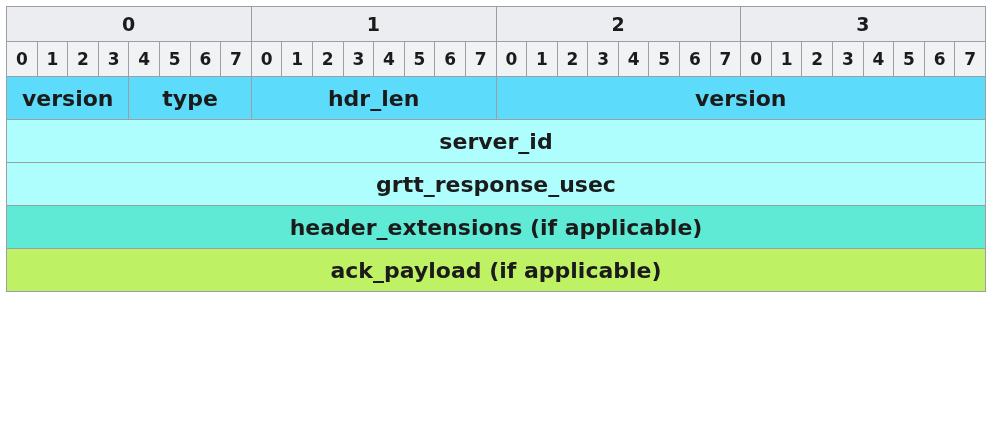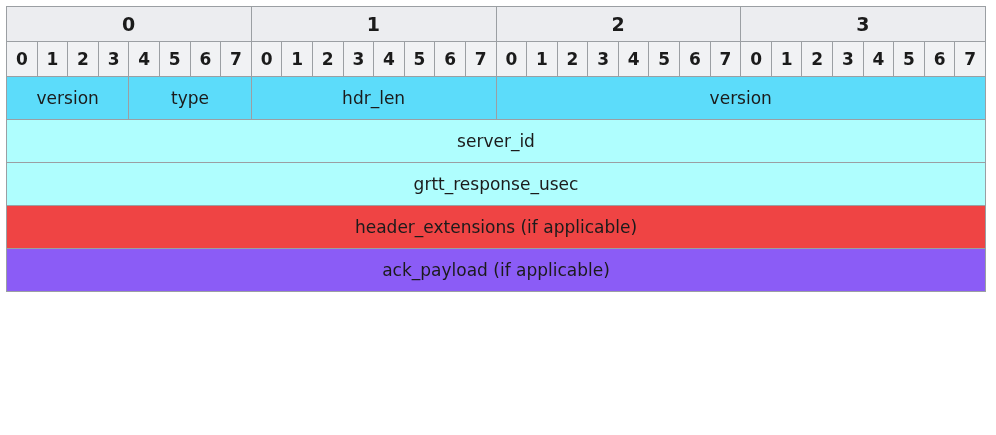--- a/index.html
+++ b/index.html
@@ -46,28 +46,28 @@
   tr.bit-ruler td {
     background: #f1f2f4;
     height: 34px;
     font-size: 17px;
     font-weight: bold;
   }
 
   
   tr.field-row td {
     height: 42px;
-    font-size: 17px;
-    font-weight: normal;
+    font-size: 22px;
+    font-weight: bold;
   }
 
   td.c-primary   { background: #5cdcfa; }
   td.c-secondary { background: #affefe; margin-left: 24px; }
-  td.c-ext       { background: #ef4444; margin-left: 46px; }
-  td.c-payload   { background: #8b5cf6; }
+  td.c-ext       { background: #5eead4; margin-left: 46px; }
+  td.c-payload   { background: #bef264; }
 </style>
 </head>
 <body>
 
 <table id="packet-diagram">
   <colgroup>
       <col style="width: 3.125%;">
       <col style="width: 3.125%;">
       <col style="width: 3.125%;">
       <col style="width: 3.125%;">

